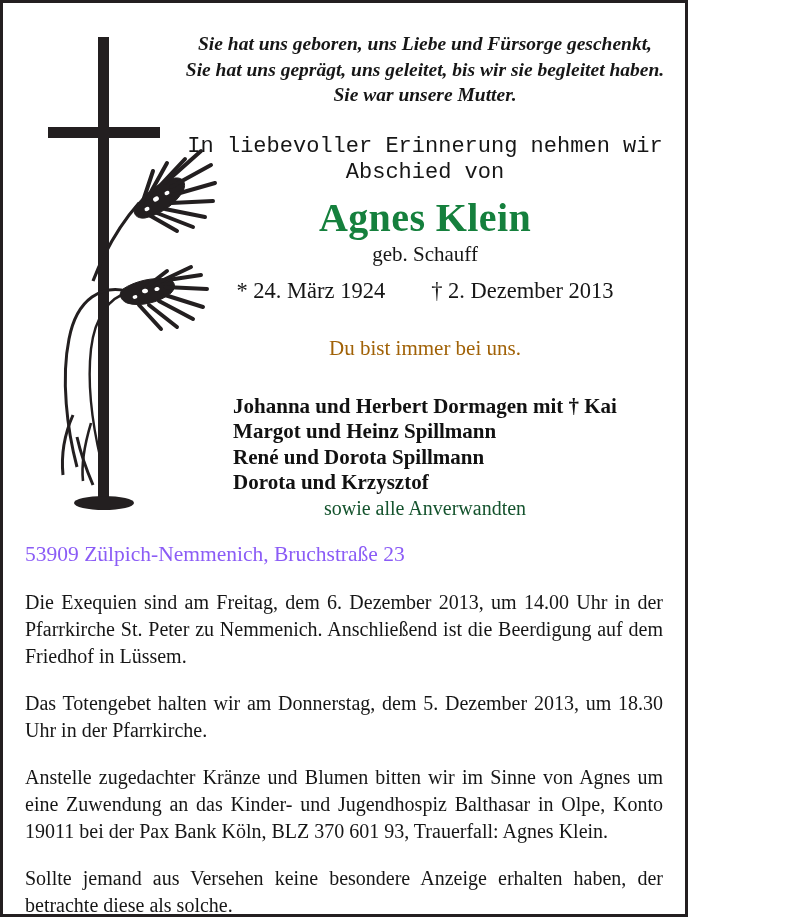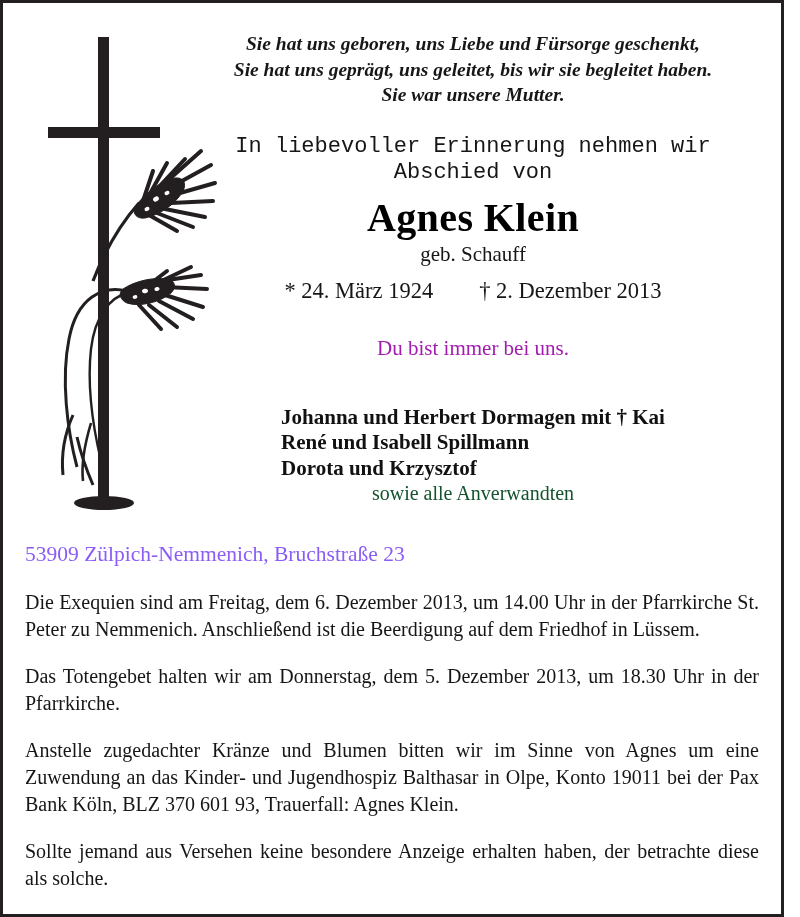--- a/index.html
+++ b/index.html
@@ -7,21 +7,21 @@
     padding: 0;
     background: #ffffff;
   }
   body {
     font-family: "Liberation Serif", "DejaVu Serif", serif;
     color: #1a1a1a;
   }
 
   .notice {
     position: relative;
-    width: 784px;
+    width: 688px;
     height: 917px;
     box-sizing: border-box;
     background: #ffffff;
     border: 3px solid #231f20;
     overflow: hidden;
     padding-left: 12px;
   }
 
   
   .emblem {
@@ -59,21 +59,21 @@
     color: #161616;
     font-family: Liberation Mono, monospace;
   }
 
   .deceased-name {
     margin-top: 9px;
     font-size: 40px;
     font-weight: bold;
     line-height: 46px;
     letter-spacing: 0.4px;
-    color: #000000;
+    color: #15803d;
   }
 
   .maiden-name {
     margin-top: 1px;
     font-size: 21px;
     line-height: 25px;
     color: #161616;
   }
 
   .dates {
@@ -81,26 +81,26 @@
     font-size: 22.5px;
     line-height: 28px;
     color: #161616;
   }
   .dates .birth { margin-right: 46px; text-align: center; }
 
   .motto {
     margin-top: 30px;
     font-size: 21px;
     line-height: 26px;
-    color: #a21caf;
+    color: #a16207;
   }
 
   
   .survivors {
-    margin-top: 44px;
+    margin-top: 33px;
     display: inline-block;
     text-align: left;
   }
   .survivors .kin {
     font-size: 21px;
     font-weight: bold;
     line-height: 25.5px;
     color: #111111;
     white-space: nowrap;
   }
@@ -223,21 +223,22 @@
     <div class="maiden-name">geb. Schauff</div>
 
     <div class="dates">
       <span class="birth">* 24. März 1924</span><span class="death">† 2. Dezember 2013</span>
     </div>
 
     <div class="motto">Du bist immer bei uns.</div>
 
     <div class="survivors">
       <div class="kin">Johanna und Herbert Dormagen mit † Kai</div>
-      <div class="kin">René und Isabell Spillmann</div>
+      <div class="kin">Margot und Heinz Spillmann</div>
+      <div class="kin">René und Dorota Spillmann</div>
       <div class="kin">Dorota und Krzysztof</div>
       <div class="relatives">sowie alle Anverwandten</div>
     </div>
 
   </div>
 
   <div class="lower-block">
 
     <div class="address">53909 Zülpich-Nemmenich, Bruchstraße 23</div>
 

